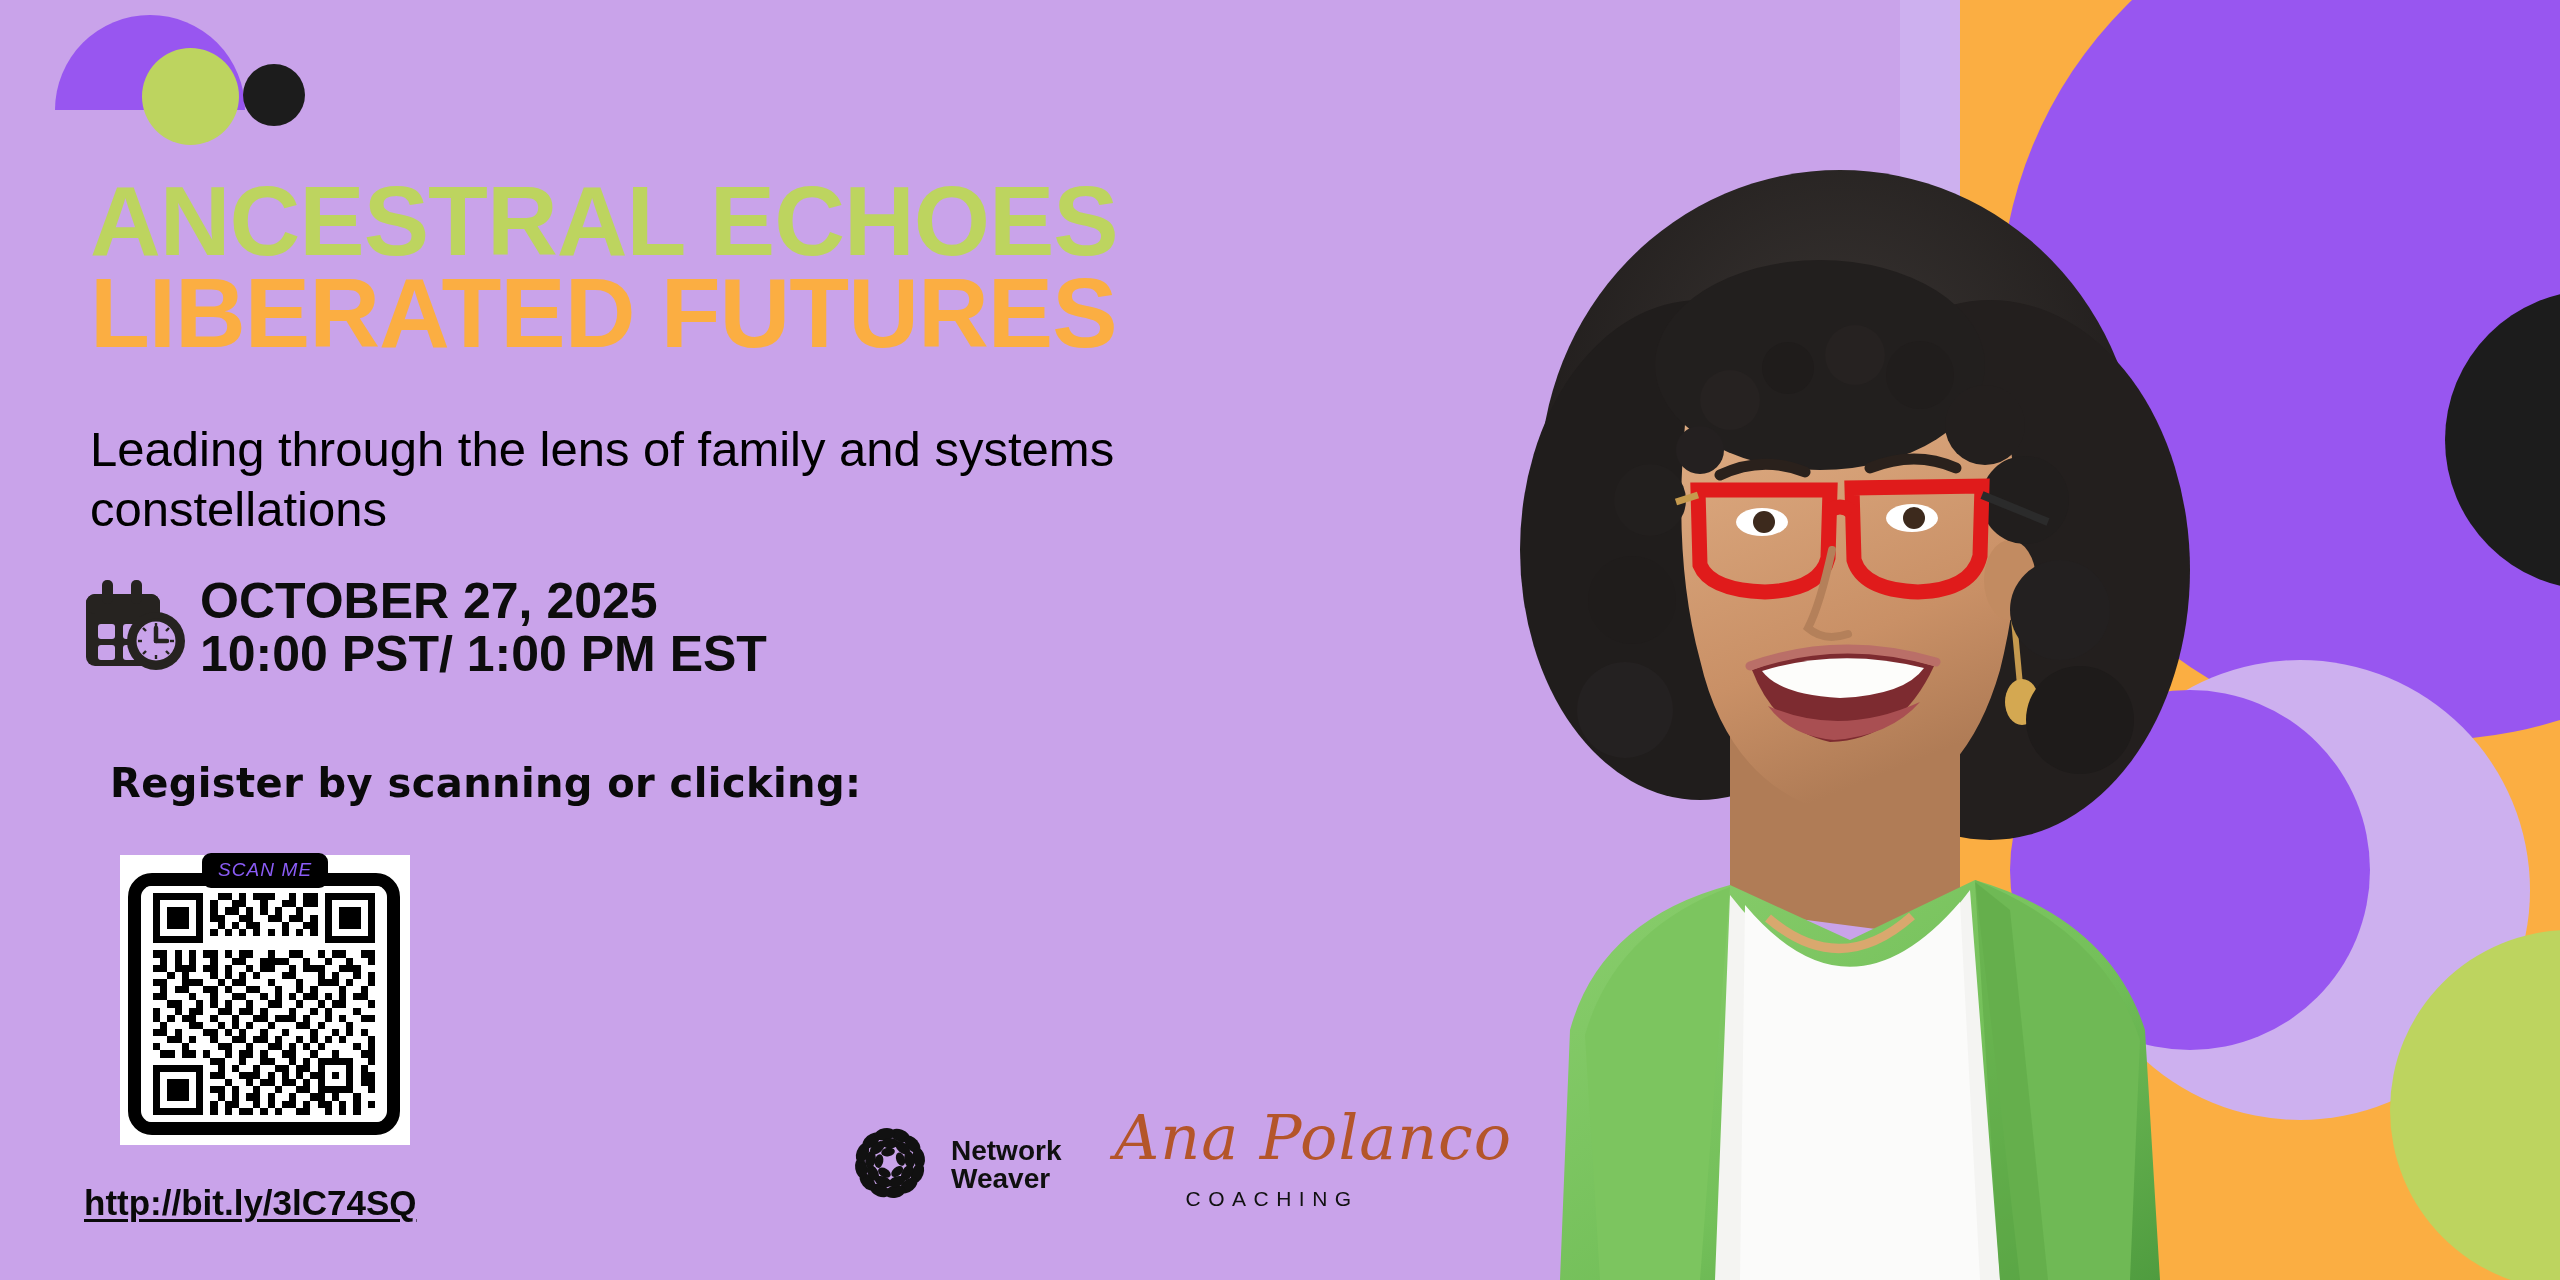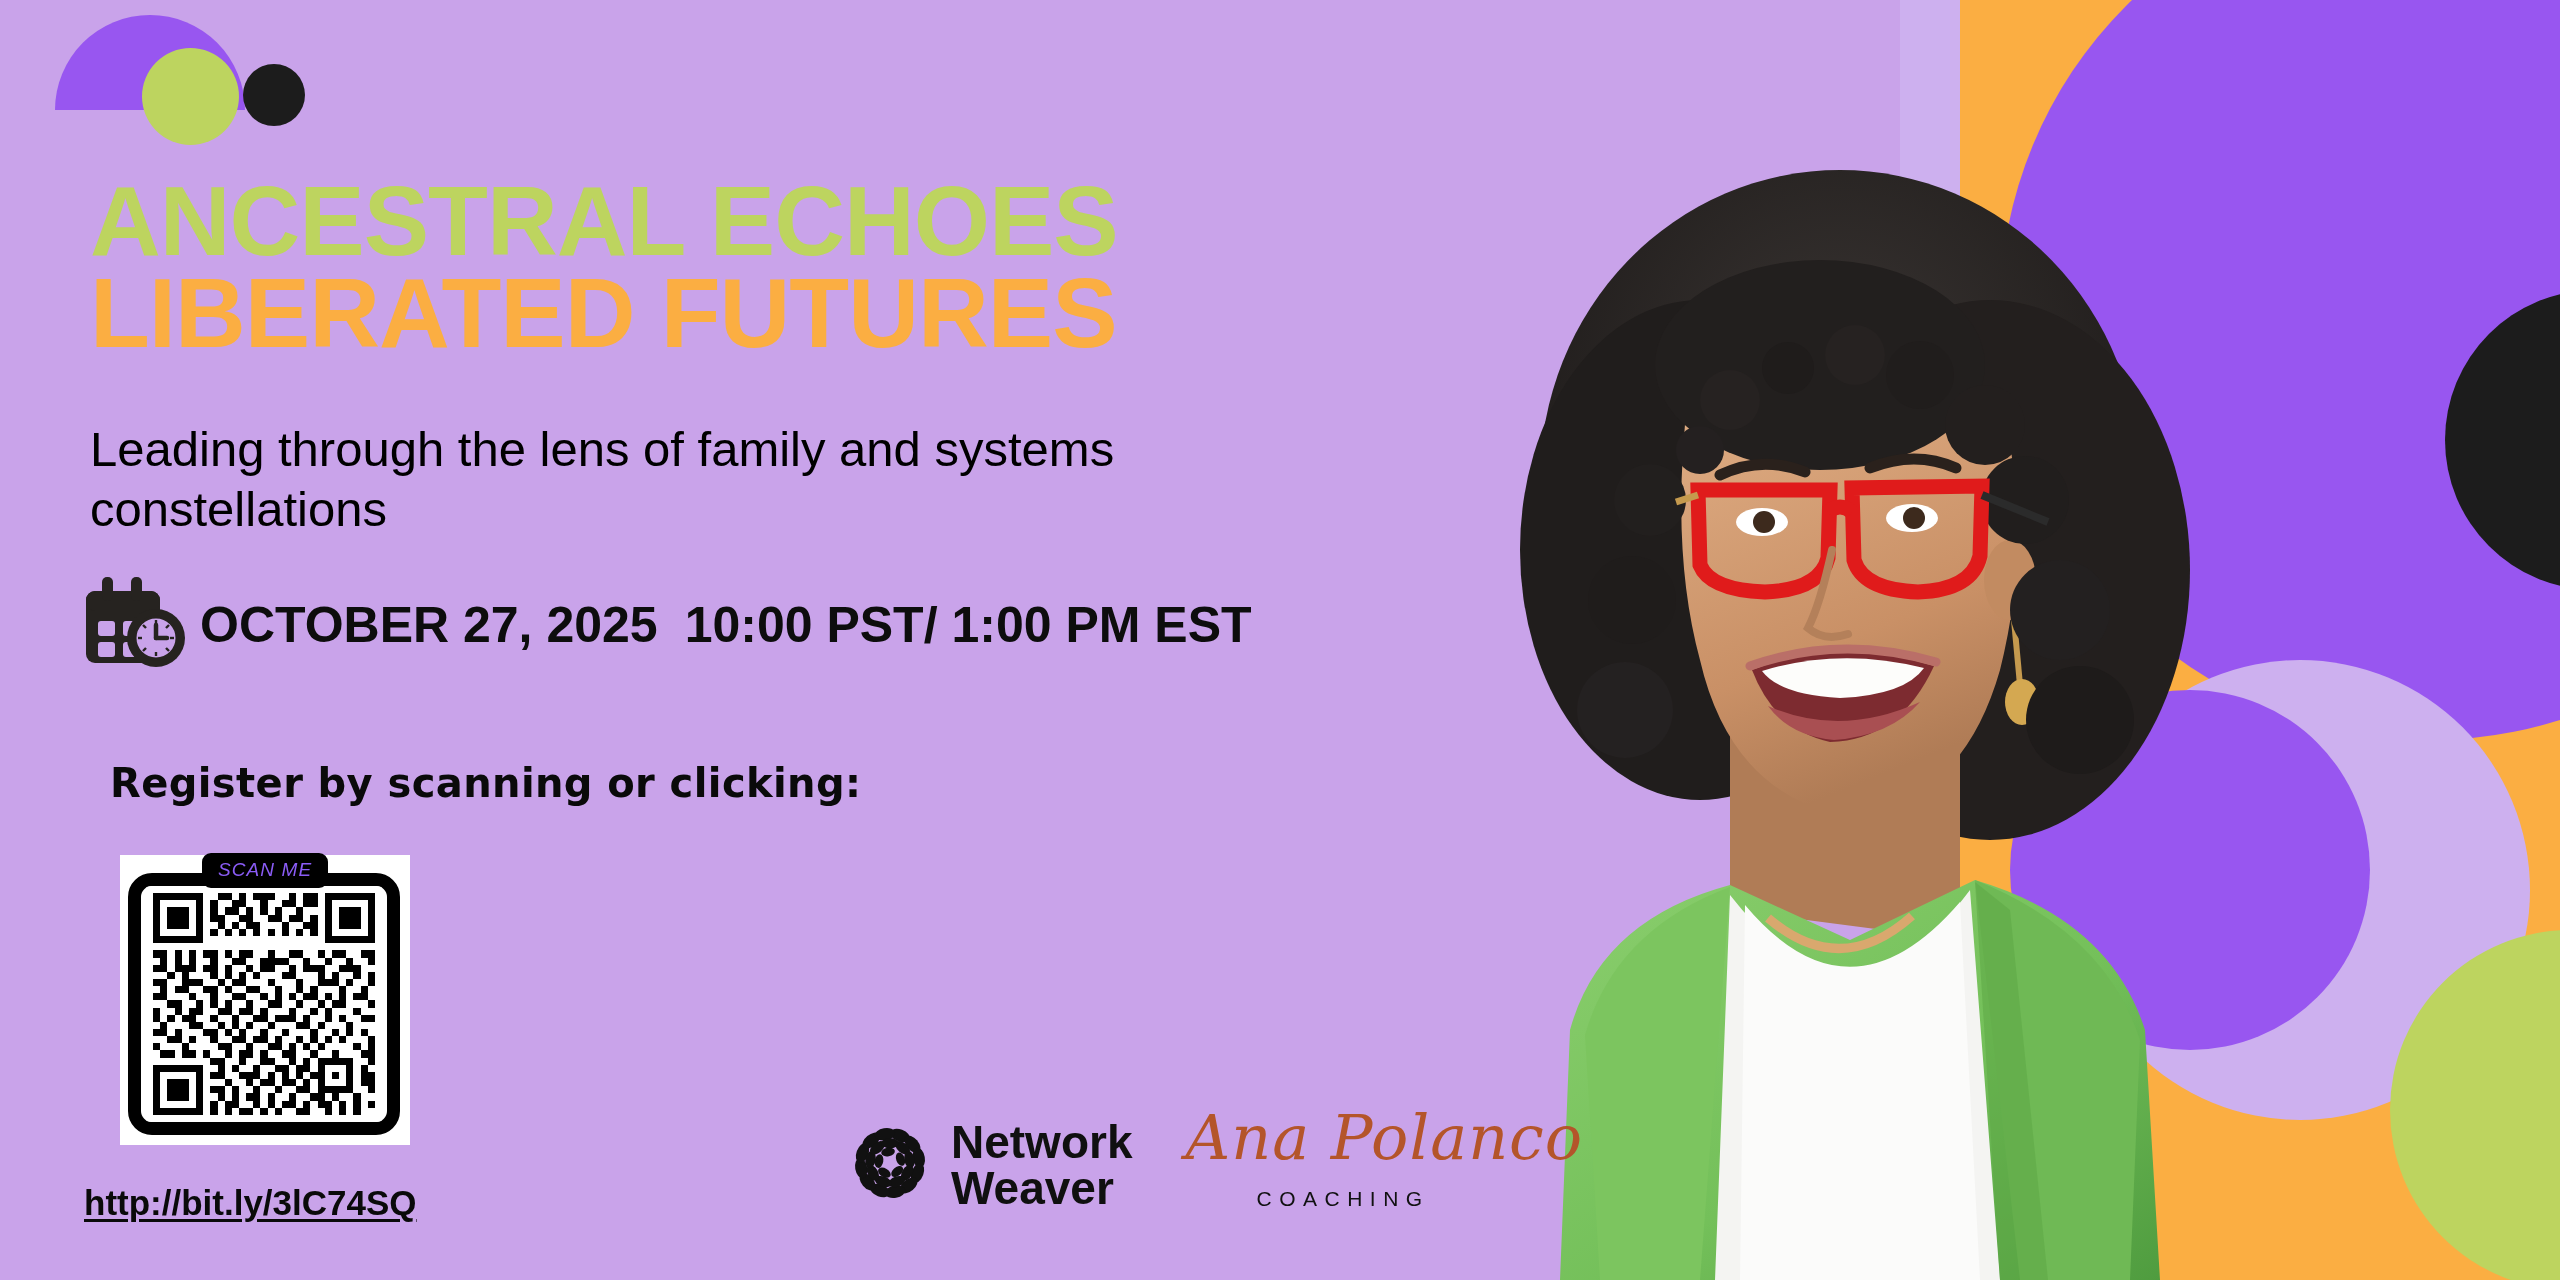--- a/index.html
+++ b/index.html
@@ -121,23 +121,22 @@
     font-family:"Liberation Sans", sans-serif;
   }
 
   
   .date-block {
     position:absolute; top:575px; left:70px;
     display:flex; align-items:center; gap:10px;
   }
   .cal-icon { flex:0 0 auto; }
   .date-lines {
-    display:flex; 
+    display:flex; flex-direction:column;
     line-height:1.06;
-    gap:27px;
   }
   .date-lines .dl {
     font-size:50px;
     font-weight:700;
     color:#0d0d0d;
     white-space:nowrap;
     font-family:"Liberation Sans", sans-serif;
   }
 
   
@@ -193,21 +192,21 @@
     white-space:nowrap;
   }
 
   
   .logo-row {
     position:absolute; top:1105px; left:835px;
     display:flex; align-items:center; gap:46px;
   }
   .nw-logo { display:flex; align-items:center; gap:18px; }
   .nw-text {
-    font-size:46px; font-weight:700; color:#101010;
+    font-size:28px; font-weight:700; color:#101010;
     line-height:1.0;
     font-family:"Liberation Sans", sans-serif;
   }
   .nw-text span { display:block; }
   .ap-logo { position:relative; width:310px; height:120px; }
   .ap-script {
     position:absolute; left:7px; top:-4px;
     font-size:62px;
     color:#b4552a;
     font-family:"DejaVu Serif", serif;

